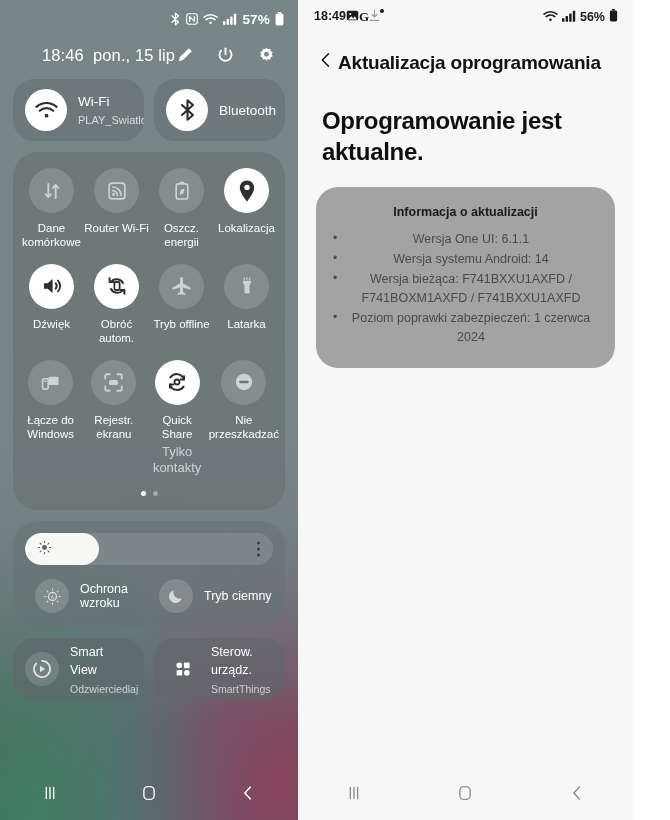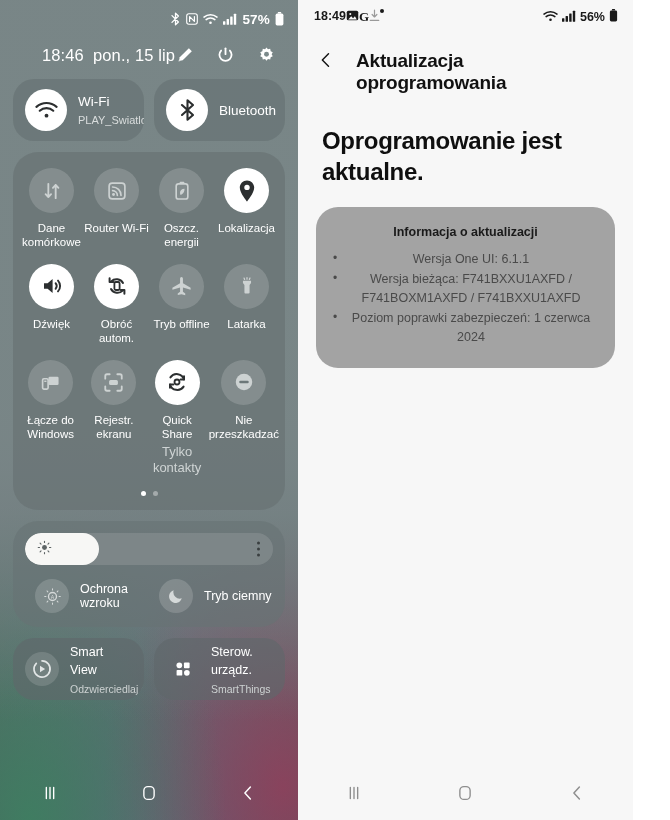--- a/index.html
+++ b/index.html
@@ -139,21 +139,21 @@
   }
   .statusbar-r {
     height:34px; display:flex; align-items:center; justify-content:space-between;
     padding:0 15px 0 16px; color:#1a1a1a; font-size:12.5px; font-weight:700;
   }
   .sb-left { display:flex; align-items:flex-start; gap:0; }
   .sb-right { display:flex; align-items:center; gap:4px; }
   .gletter { font-size:13px; font-weight:700; font-family:"Liberation Serif", serif; }
   .dotmark { width:4px; height:4px; border-radius:50%; background:#1a1a1a; display:block; }
 
-  .page-header { display:flex; align-items:flex-start; gap:20px; padding:16px 18px 10px; }
+  .page-header { display:flex; align-items:flex-end; gap:2px; padding:16px 18px 10px; }
   .page-title { font-size:19px; font-weight:700; color:#111; letter-spacing:-.2px; }
 
   .big-title {
     font-size:24px; font-weight:700; color:#0f0f0f; line-height:1.28;
     padding:22px 24px 20px; letter-spacing:-.3px;
   }
   .info-card {
     margin:0 18px; background:#a3a3a3; border-radius:22px; padding:18px 17px 20px;text-align:center;
   }
   .info-head { font-size:12.5px; font-weight:700; color:#1a1a1a; margin-bottom:11px; }
@@ -546,20 +546,21 @@
     </span>
     <span class="page-title">Aktualizacja oprogramowania</span>
   </div>
 
   <div class="big-title">Oprogramowanie jest aktualne.</div>
 
   <div class="info-card">
     <div class="info-head">Informacja o aktualizacji</div>
     <ul class="info-list">
       <li>Wersja One UI: 6.1.1</li>
+      <li>Wersja systemu Android: 14</li>
       <li>Wersja bieżąca: F741BXXU1AXFD / F741BOXM1AXFD / F741BXXU1AXFD</li>
       <li>Poziom poprawki zabezpieczeń: 1 czerwca 2024</li>
     </ul>
   </div>
 
   <div class="navbar-r">
     <span>
       <svg width="22" height="22" viewBox="0 0 24 24">
           <g stroke="#8e8e8e" stroke-width="1.5" stroke-linecap="round">
             <path d="M8 6v12M12 6v12M16 6v12"></path>

